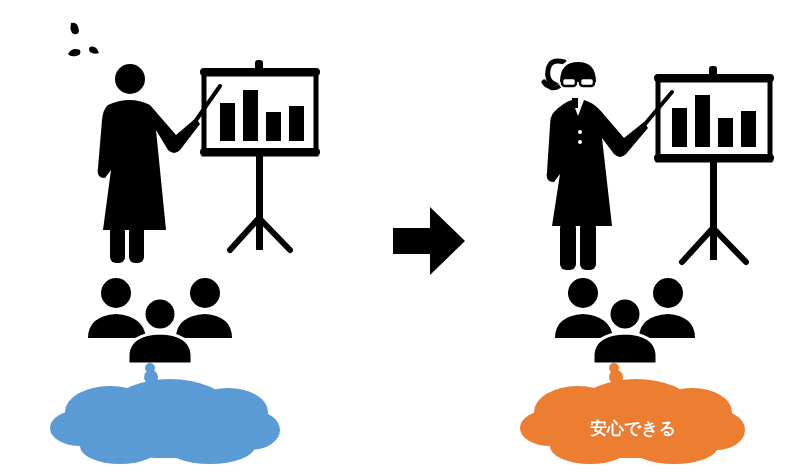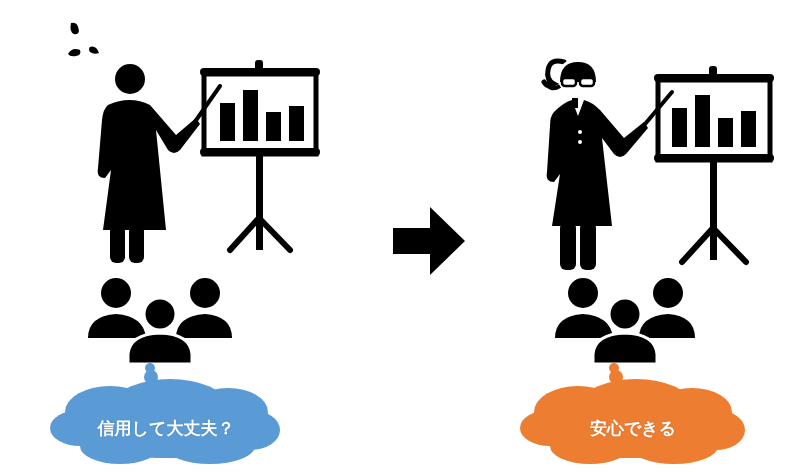--- a/index.html
+++ b/index.html
@@ -67,21 +67,20 @@
         <ellipse cx="60" cy="52" rx="45" ry="26"></ellipse>
         <ellipse cx="120" cy="44" rx="55" ry="25"></ellipse>
         <ellipse cx="178" cy="52" rx="40" ry="24"></ellipse>
         <ellipse cx="30" cy="68" rx="30" ry="18"></ellipse>
         <ellipse cx="200" cy="70" rx="30" ry="20"></ellipse>
         <ellipse cx="116" cy="72" rx="95" ry="26"></ellipse>
         <ellipse cx="70" cy="86" rx="40" ry="18"></ellipse>
         <ellipse cx="160" cy="86" rx="45" ry="18"></ellipse>
       </g>
     </svg>
-    <div class="cloud-label" style="top:57px;">信用して大丈夫？</div>
   </div>
 </div>
 
 <svg class="abs" style="left:392px;top:206px;" width="74" height="70" viewBox="0 0 74 70">
   <path d="M1 22 L38 22 L38 1 L73 35 L38 69 L38 48 L1 48Z" fill="#000"></path>
 </svg>
 
 <div class="abs" style="left:480px;top:0;width:320px;height:351px;text-decoration:underline;">
 
   <svg class="abs" style="left:60px;top:52px;" width="140" height="222" viewBox="0 0 140 222">

